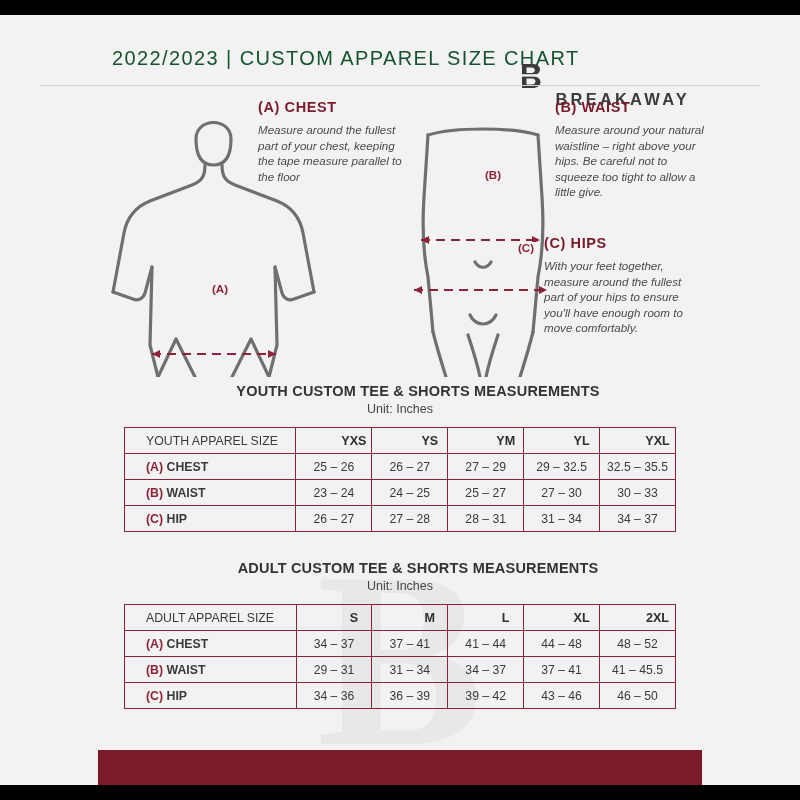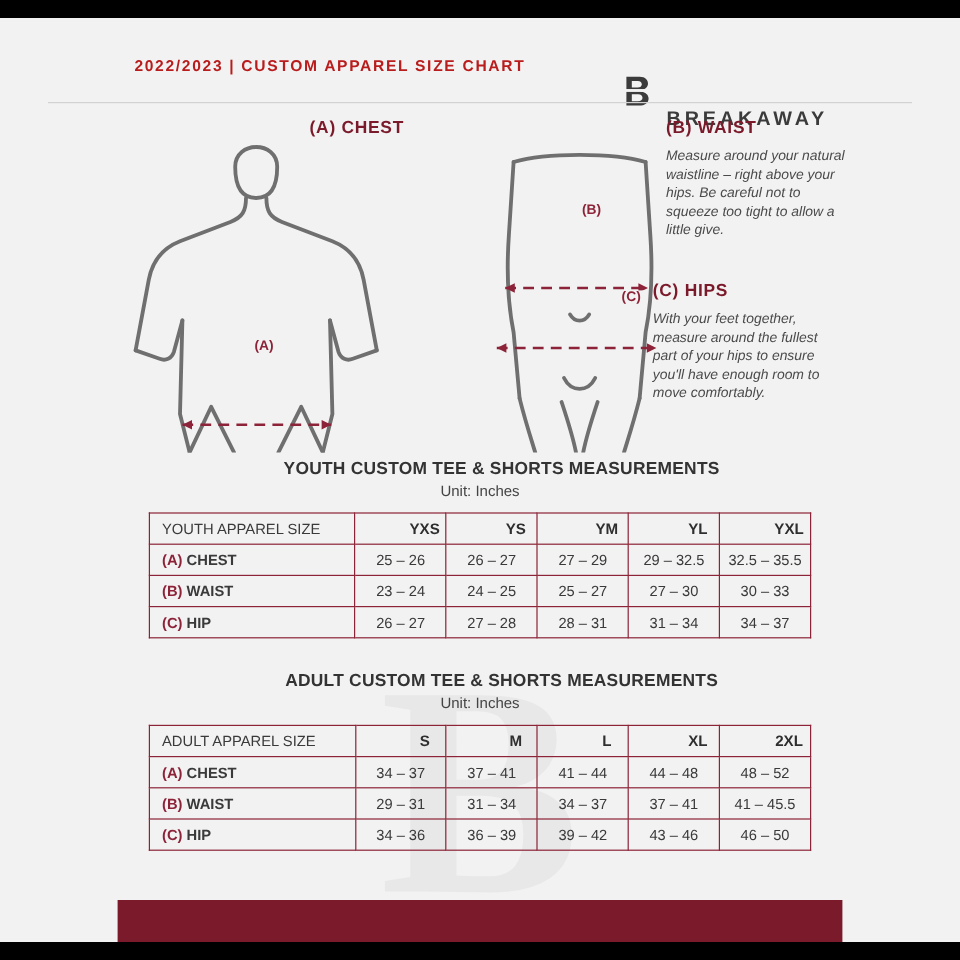--- a/index.html
+++ b/index.html
@@ -46,24 +46,24 @@
   .header {
     position: absolute;
     left: 0; top: 0;
     width: 800px;
     height: 62px;
   }
   .header-title {
     position: absolute;
     left: 112px;
     top: 32px;
-    font-size: 13px;
-    font-weight: bold;
+    font-size: 20px;
+    font-weight: normal;
     letter-spacing: 1.4px;
-    color: #b91c1c;
+    color: #14532d;
     white-space: nowrap;
   }
   .header-rule {
     position: absolute;
     left: 40px;
     top: 70px;
     width: 720px;
     height: 1px;
     background: #d2d2d2;
   }
@@ -142,21 +142,21 @@
     border: 1px solid #8c2338;
     height: 25px;
     text-align: center;
     font-size: 12.2px;
     color: #3a3a3a;
     font-weight: normal;
     padding: 0;
   }
   table.size th.rowhead, table.size td.rowhead {
     text-align: left;
-    padding-left: 10px;
+    padding-left: 21px;
     font-size: 12.3px;
   }
   table.size th.rowhead { font-weight: normal; color: #3a3a3a; }
   table.size thead th { font-weight: bold; font-size: 12.6px; color: #2f2f2f; padding-left: 40px; }
   .tag { color: #8c2338; font-weight: bold; }
   .lbl { color: #3a3a3a; font-weight: bold; }
   col.c1 { width: 172px; }
   col.cx { width: 76px; }
 
   
@@ -237,20 +237,21 @@
             <polygon points="547,213 539,209 539,217"></polygon>
           </g>
         </svg>
 
         <div style="position:absolute;left:208px;top:206px;font-size:11.5px;font-weight:bold;color:#8c2338;background:#f2f2f2;padding:0 4px;">(A)</div>
         <div style="position:absolute;left:481px;top:92px;font-size:11.5px;font-weight:bold;color:#8c2338;background:#f2f2f2;padding:0 4px;">(B)</div>
         <div style="position:absolute;left:514px;top:165px;font-size:11.5px;font-weight:bold;color:#8c2338;background:#f2f2f2;padding:0 4px;">(C)</div>
 
         <div class="note-a">
           <div class="note-title">(A) CHEST</div>
+          <div class="note-body">Measure around the fullest part of your chest, keeping the tape measure parallel to the floor</div>
         </div>
         <div class="note-b">
           <div class="note-title">(B) WAIST</div>
           <div class="note-body">Measure around your natural waistline – right above your hips. Be careful not to squeeze too tight to allow a little give.</div>
         </div>
         <div class="note-c">
           <div class="note-title">(C) HIPS</div>
           <div class="note-body">With your feet together, measure around the fullest part of your hips to ensure you'll have enough room to move comfortably.</div>
         </div>
       </div>

